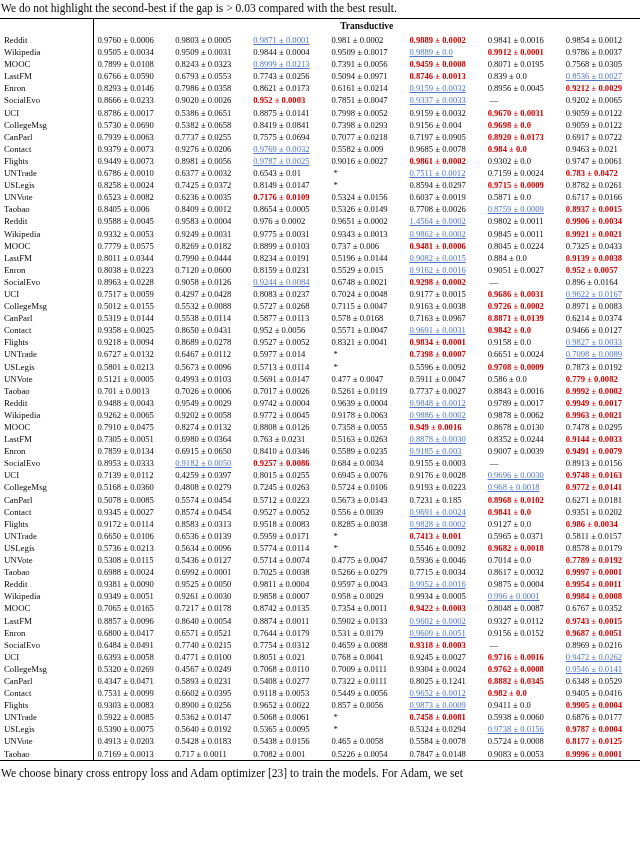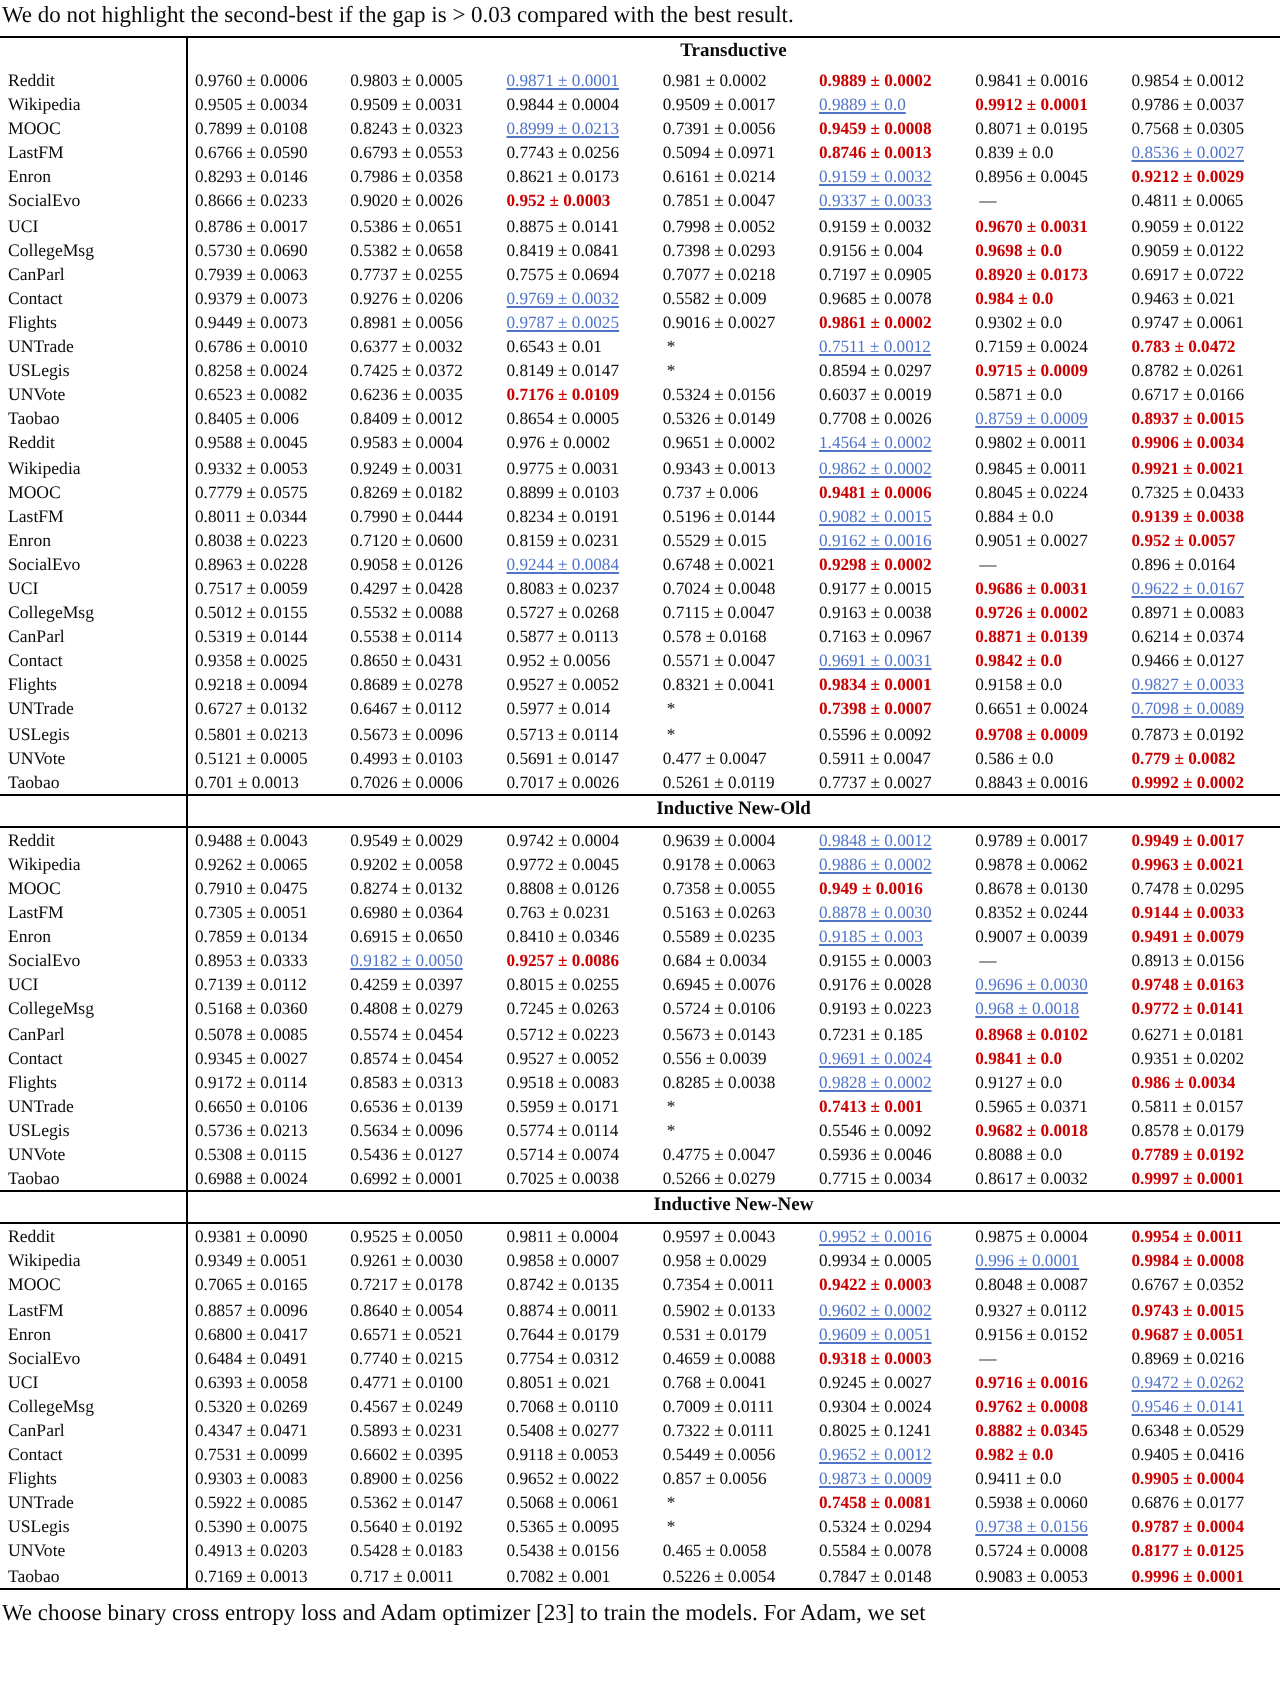--- a/index.html
+++ b/index.html
@@ -143,21 +143,21 @@
         <td class="result-cell best">0.9212 ± 0.0029</td>
       </tr>
       <tr>
         <td class="ds-cell">SocialEvo</td>
         <td class="result-cell">0.8666 ± 0.0233</td>
         <td class="result-cell">0.9020 ± 0.0026</td>
         <td class="result-cell best">0.952 ± 0.0003</td>
         <td class="result-cell">0.7851 ± 0.0047</td>
         <td class="result-cell second">0.9337 ± 0.0033</td>
         <td class="result-cell missing">—</td>
-        <td class="result-cell">0.4811 ± 0.0065</td>
+        <td class="result-cell">0.9202 ± 0.0065</td>
       </tr>
       <tr>
         <td class="ds-cell">UCI</td>
         <td class="result-cell">0.8786 ± 0.0017</td>
         <td class="result-cell">0.5386 ± 0.0651</td>
         <td class="result-cell">0.8875 ± 0.0141</td>
         <td class="result-cell">0.7998 ± 0.0052</td>
         <td class="result-cell">0.9159 ± 0.0032</td>
         <td class="result-cell best">0.9670 ± 0.0031</td>
         <td class="result-cell">0.9059 ± 0.0122</td>
@@ -385,24 +385,20 @@
       <tr>
         <td class="ds-cell">Taobao</td>
         <td class="result-cell">0.701 ± 0.0013</td>
         <td class="result-cell">0.7026 ± 0.0006</td>
         <td class="result-cell">0.7017 ± 0.0026</td>
         <td class="result-cell">0.5261 ± 0.0119</td>
         <td class="result-cell">0.7737 ± 0.0027</td>
         <td class="result-cell">0.8843 ± 0.0016</td>
         <td class="result-cell best">0.9992 ± 0.0002</td>
       </tr>
-      <tr class="band-row mid-band">
-        <td class="ds-cell"></td>
-        <td colspan="7" class="band-cell">Inductive New-Old</td>
-      </tr>
       <tr>
         <td class="ds-cell">Reddit</td>
         <td class="result-cell">0.9488 ± 0.0043</td>
         <td class="result-cell">0.9549 ± 0.0029</td>
         <td class="result-cell">0.9742 ± 0.0004</td>
         <td class="result-cell">0.9639 ± 0.0004</td>
         <td class="result-cell second">0.9848 ± 0.0012</td>
         <td class="result-cell">0.9789 ± 0.0017</td>
         <td class="result-cell best">0.9949 ± 0.0017</td>
       </tr>
@@ -526,36 +522,32 @@
         <td class="result-cell best">0.9682 ± 0.0018</td>
         <td class="result-cell">0.8578 ± 0.0179</td>
       </tr>
       <tr>
         <td class="ds-cell">UNVote</td>
         <td class="result-cell">0.5308 ± 0.0115</td>
         <td class="result-cell">0.5436 ± 0.0127</td>
         <td class="result-cell">0.5714 ± 0.0074</td>
         <td class="result-cell">0.4775 ± 0.0047</td>
         <td class="result-cell">0.5936 ± 0.0046</td>
-        <td class="result-cell">0.8088 ± 0.0</td>
+        <td class="result-cell">0.7014 ± 0.0</td>
         <td class="result-cell best">0.7789 ± 0.0192</td>
       </tr>
       <tr>
         <td class="ds-cell">Taobao</td>
         <td class="result-cell">0.6988 ± 0.0024</td>
         <td class="result-cell">0.6992 ± 0.0001</td>
         <td class="result-cell">0.7025 ± 0.0038</td>
         <td class="result-cell">0.5266 ± 0.0279</td>
         <td class="result-cell">0.7715 ± 0.0034</td>
         <td class="result-cell">0.8617 ± 0.0032</td>
         <td class="result-cell best">0.9997 ± 0.0001</td>
-      </tr>
-      <tr class="band-row mid-band">
-        <td class="ds-cell"></td>
-        <td colspan="7" class="band-cell">Inductive New-New</td>
       </tr>
       <tr>
         <td class="ds-cell">Reddit</td>
         <td class="result-cell">0.9381 ± 0.0090</td>
         <td class="result-cell">0.9525 ± 0.0050</td>
         <td class="result-cell">0.9811 ± 0.0004</td>
         <td class="result-cell">0.9597 ± 0.0043</td>
         <td class="result-cell second">0.9952 ± 0.0016</td>
         <td class="result-cell">0.9875 ± 0.0004</td>
         <td class="result-cell best">0.9954 ± 0.0011</td>

